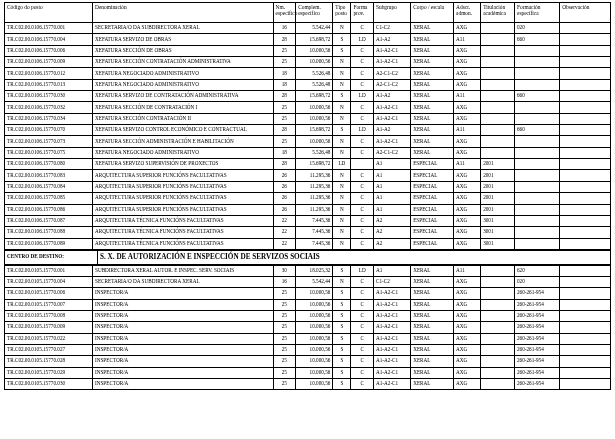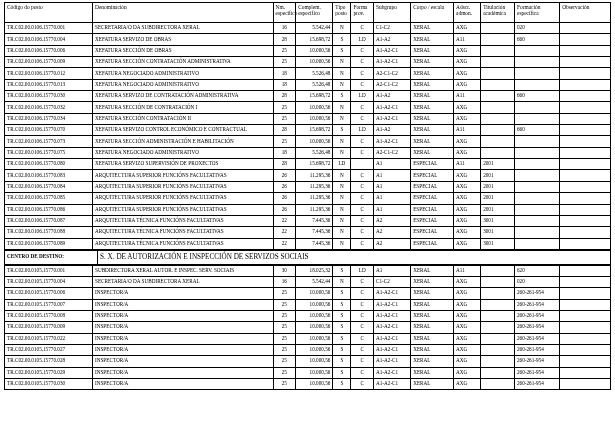--- a/index.html
+++ b/index.html
@@ -36,21 +36,21 @@
   .c-center{text-align:center;}
   .c-right{text-align:right;}
   .section-row td{
     border:none;
     padding:7px 0 4px 0;
     font-size:7.4px;
     font-weight:bold;
     white-space:nowrap;
   }
   .section-row .sub{
-    font-weight:normal;
+    font-weight:bold;
     font-size:7.2px;
   }
 </style>
 </head>
 <body>
 
 <div class="page">
 
   <table class="grid">
     <colgroup>

